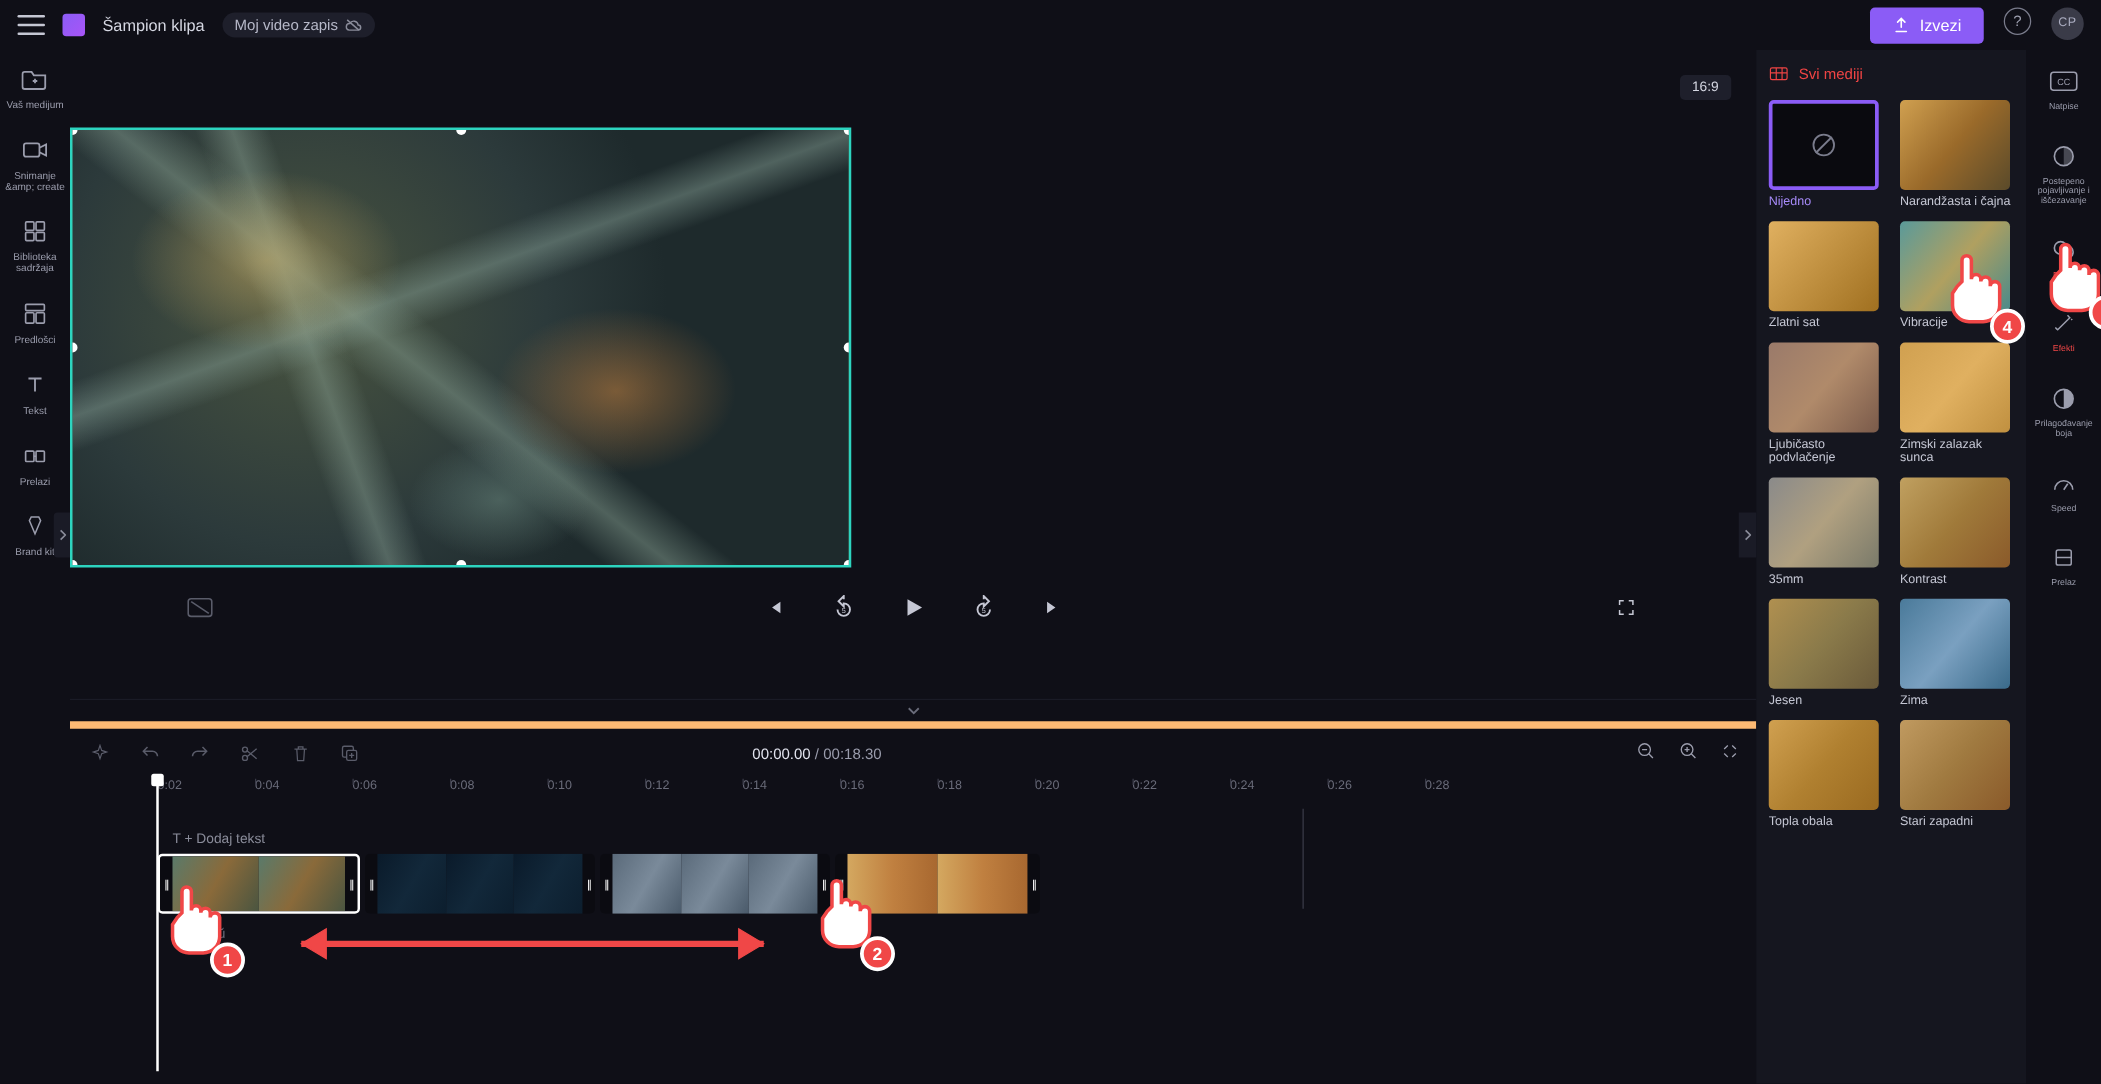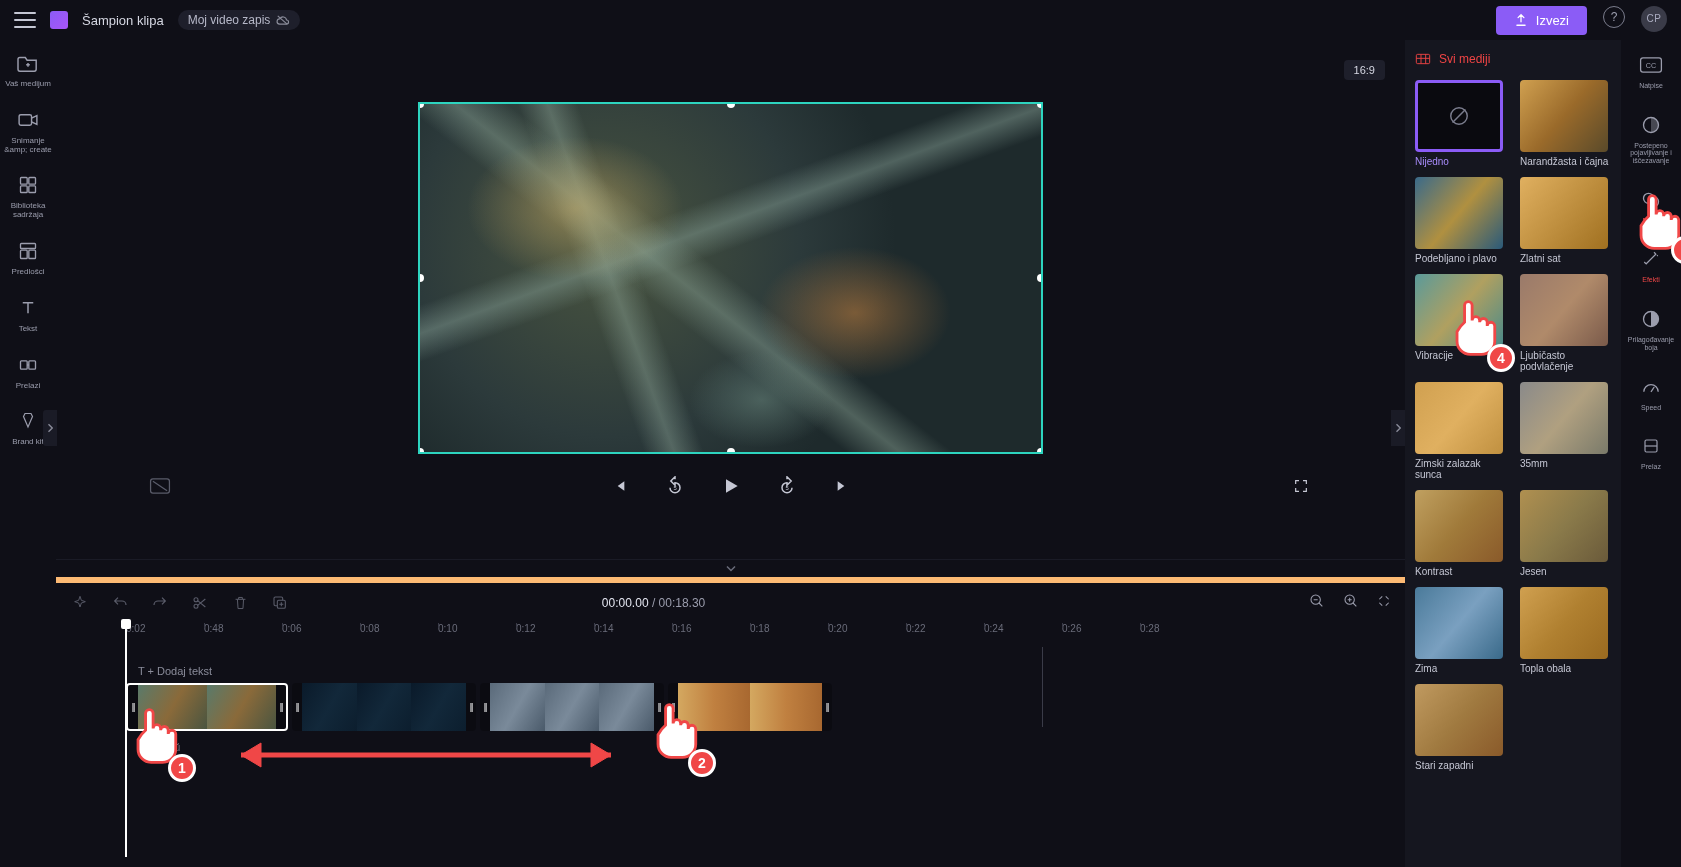--- a/index.html
+++ b/index.html
@@ -22,21 +22,21 @@
 
 .body-row { flex: 1; display: flex; min-height: 0; }
 .left-rail { width: 56px; background: #0f0f17; display: flex; flex-direction: column; align-items: center; padding-top: 10px; gap: 18px; position: relative; }
 .rail-item { display: flex; flex-direction: column; align-items: center; gap: 4px; cursor: pointer; color: #9b9dad; }
 .rail-item .icon { width: 26px; height: 26px; display: flex; align-items: center; justify-content: center; }
 .rail-item .label { font-size: 8px; text-align: center; line-height: 1.1; max-width: 50px; }
 .rail-expand { position: absolute; right: -1px; top: 370px; width: 14px; height: 36px; background: #1a1b26; display: flex; align-items: center; justify-content: center; border-radius: 3px 0 0 3px; cursor: pointer; }
 
 
 .center-col { flex: 1; display: flex; flex-direction: column; min-width: 0; }
-.preview-area { flex: 1; position: relative; display: flex; flex-direction: column; align-items: center; justify-content: center; padding: 14px 0 0; }
+.preview-area { flex: 1; position: relative; display: flex; flex-direction: column; justify-content: center; padding: 14px 0 0; }
 .aspect-badge { position: absolute; top: 20px; right: 20px; background: #1e1f2b; color: #d5d7e2; font-size: 11px; padding: 4px 10px; border-radius: 4px; }
 .canvas-frame { width: 625px; height: 352px; border: 2px solid #2dd4bf; position: relative; background: radial-gradient(circle at 30% 40%,#4a5540,#2c3a3b 40%,#1e2a2c 60%), linear-gradient(120deg,#8a6a3a,#5c4a2a 30%,#3a4540 50%,#6a5530 70%,#7a5a2a); overflow: hidden; }
 .canvas-frame::before { content:""; position:absolute; inset:0; background:
   radial-gradient(ellipse 180px 120px at 25% 30%, rgba(200,170,100,.55), transparent 60%),
   radial-gradient(ellipse 160px 110px at 70% 60%, rgba(180,120,60,.6), transparent 60%),
   radial-gradient(ellipse 120px 80px at 55% 85%, rgba(110,140,130,.5), transparent 60%),
   linear-gradient(38deg, transparent 40%, rgba(140,165,150,.45) 45%, transparent 50%),
   linear-gradient(-20deg, transparent 55%, rgba(130,155,145,.5) 60%, transparent 65%),
   linear-gradient(70deg, transparent 30%, rgba(150,175,160,.4) 34%, transparent 38%);
 }
@@ -349,21 +349,21 @@
               </svg></span>
           <span><svg width="14" height="14" viewBox="0 0 24 24">
                 <path d="M9 4L4 9M15 4l5 5M9 20l-5-5M15 20l5-5" stroke="currentColor" stroke-width="1.8" fill="none"></path>
               </svg></span>
         </div>
       </div>
 
       <div class="ruler">
         <div class="playhead"></div>
         <div class="tick"><span>0:02</span></div>
-        <div class="tick"><span>0:48</span></div>
+        <div class="tick"><span>0:04</span></div>
         <div class="tick"><span>0:06</span></div>
         <div class="tick"><span>0:08</span></div>
         <div class="tick"><span>0:10</span></div>
         <div class="tick"><span>0:12</span></div>
         <div class="tick"><span>0:14</span></div>
         <div class="tick"><span>0:16</span></div>
         <div class="tick"><span>0:18</span></div>
         <div class="tick"><span>0:20</span></div>
         <div class="tick"><span>0:22</span></div>
         <div class="tick"><span>0:24</span></div>
@@ -461,24 +461,20 @@
                 <path d="M5 19L19 5" stroke="#7a7c8c" stroke-width="1.6"></path>
               </svg>
             </div>
           <div class="filter-label">Nijedno</div>
         </div>
         <div class="filter-item">
             <div class="filter-thumb ft-b"></div>
             <div class="filter-label">Narandžasta i čajna</div>
           </div>
         <div class="filter-item">
-            <div class="filter-thumb ft-c"></div>
-            <div class="filter-label">Podebljano i plavo</div>
-          </div>
-        <div class="filter-item">
             <div class="filter-thumb ft-d"></div>
             <div class="filter-label">Zlatni sat</div>
           </div>
         <div class="filter-item" style="position:relative;">
           <div class="filter-thumb ft-e"></div>
             <div class="filter-label">Vibracije</div>
           <div class="anno" style="left:30px; top:20px;">
             <svg class="hand" viewBox="0 0 60 70">
                 <path d="M20 30 V12 a4 4 0 018 0 V28 a4 4 0 018 0 V30 a4 4 0 018 0 V34 a4 4 0 018 0 V50 a14 14 0 01-14 14 H26 a14 14 0 01-14-14 V40 l4-6z" fill="#fff" stroke="#f04747" stroke-width="3"></path>
               </svg>

